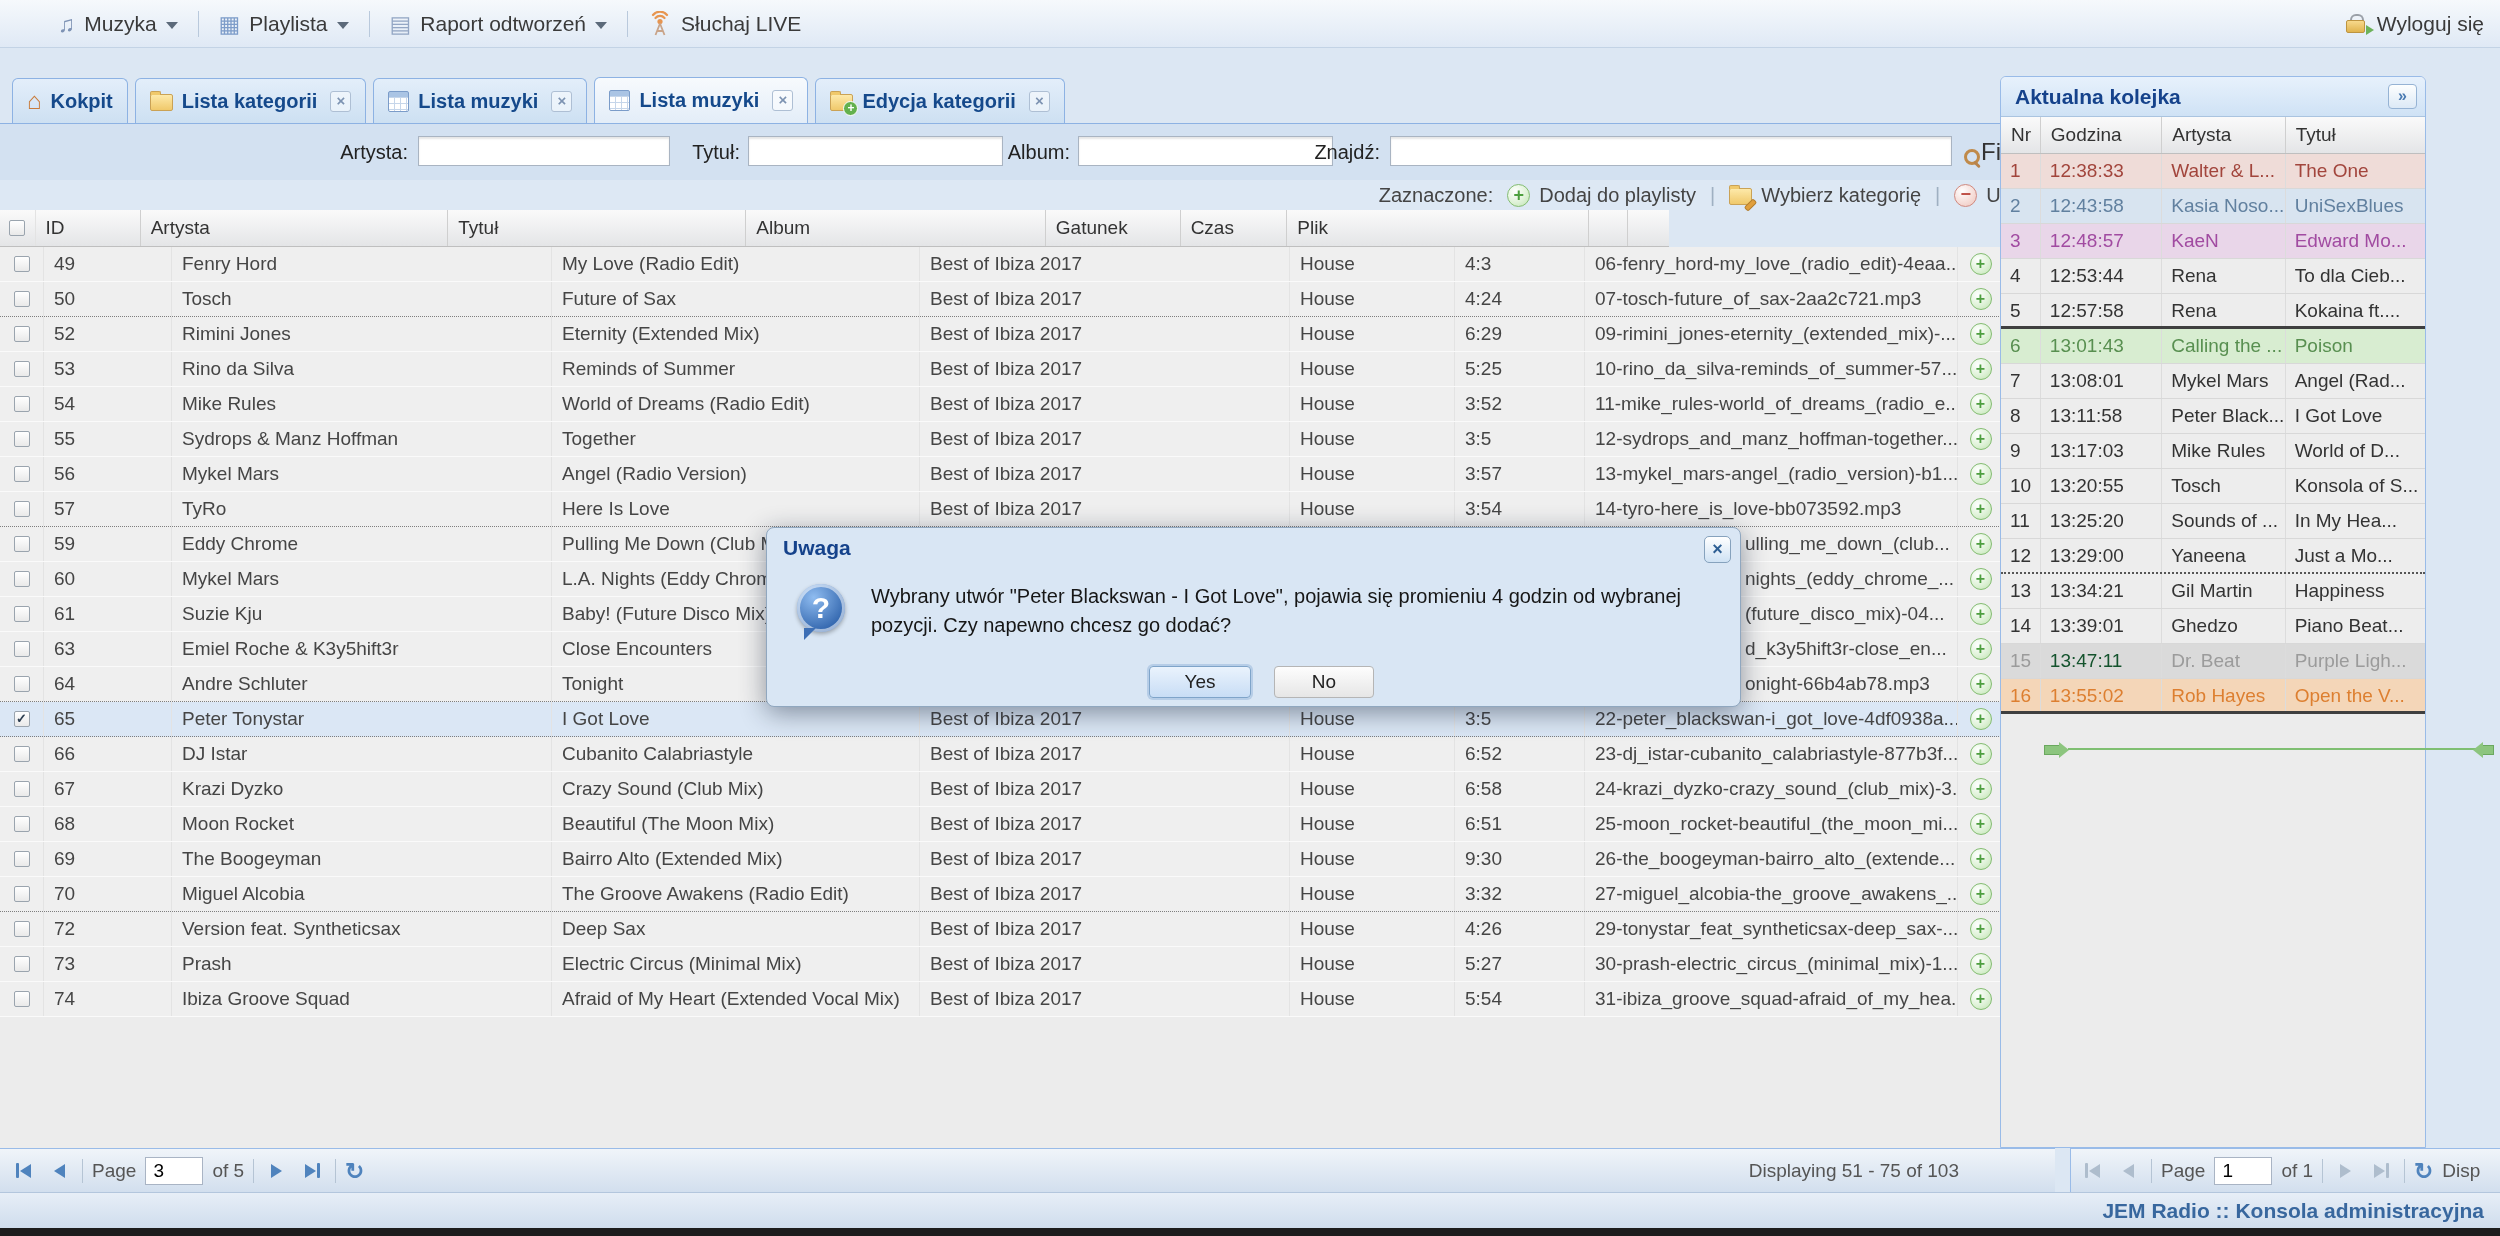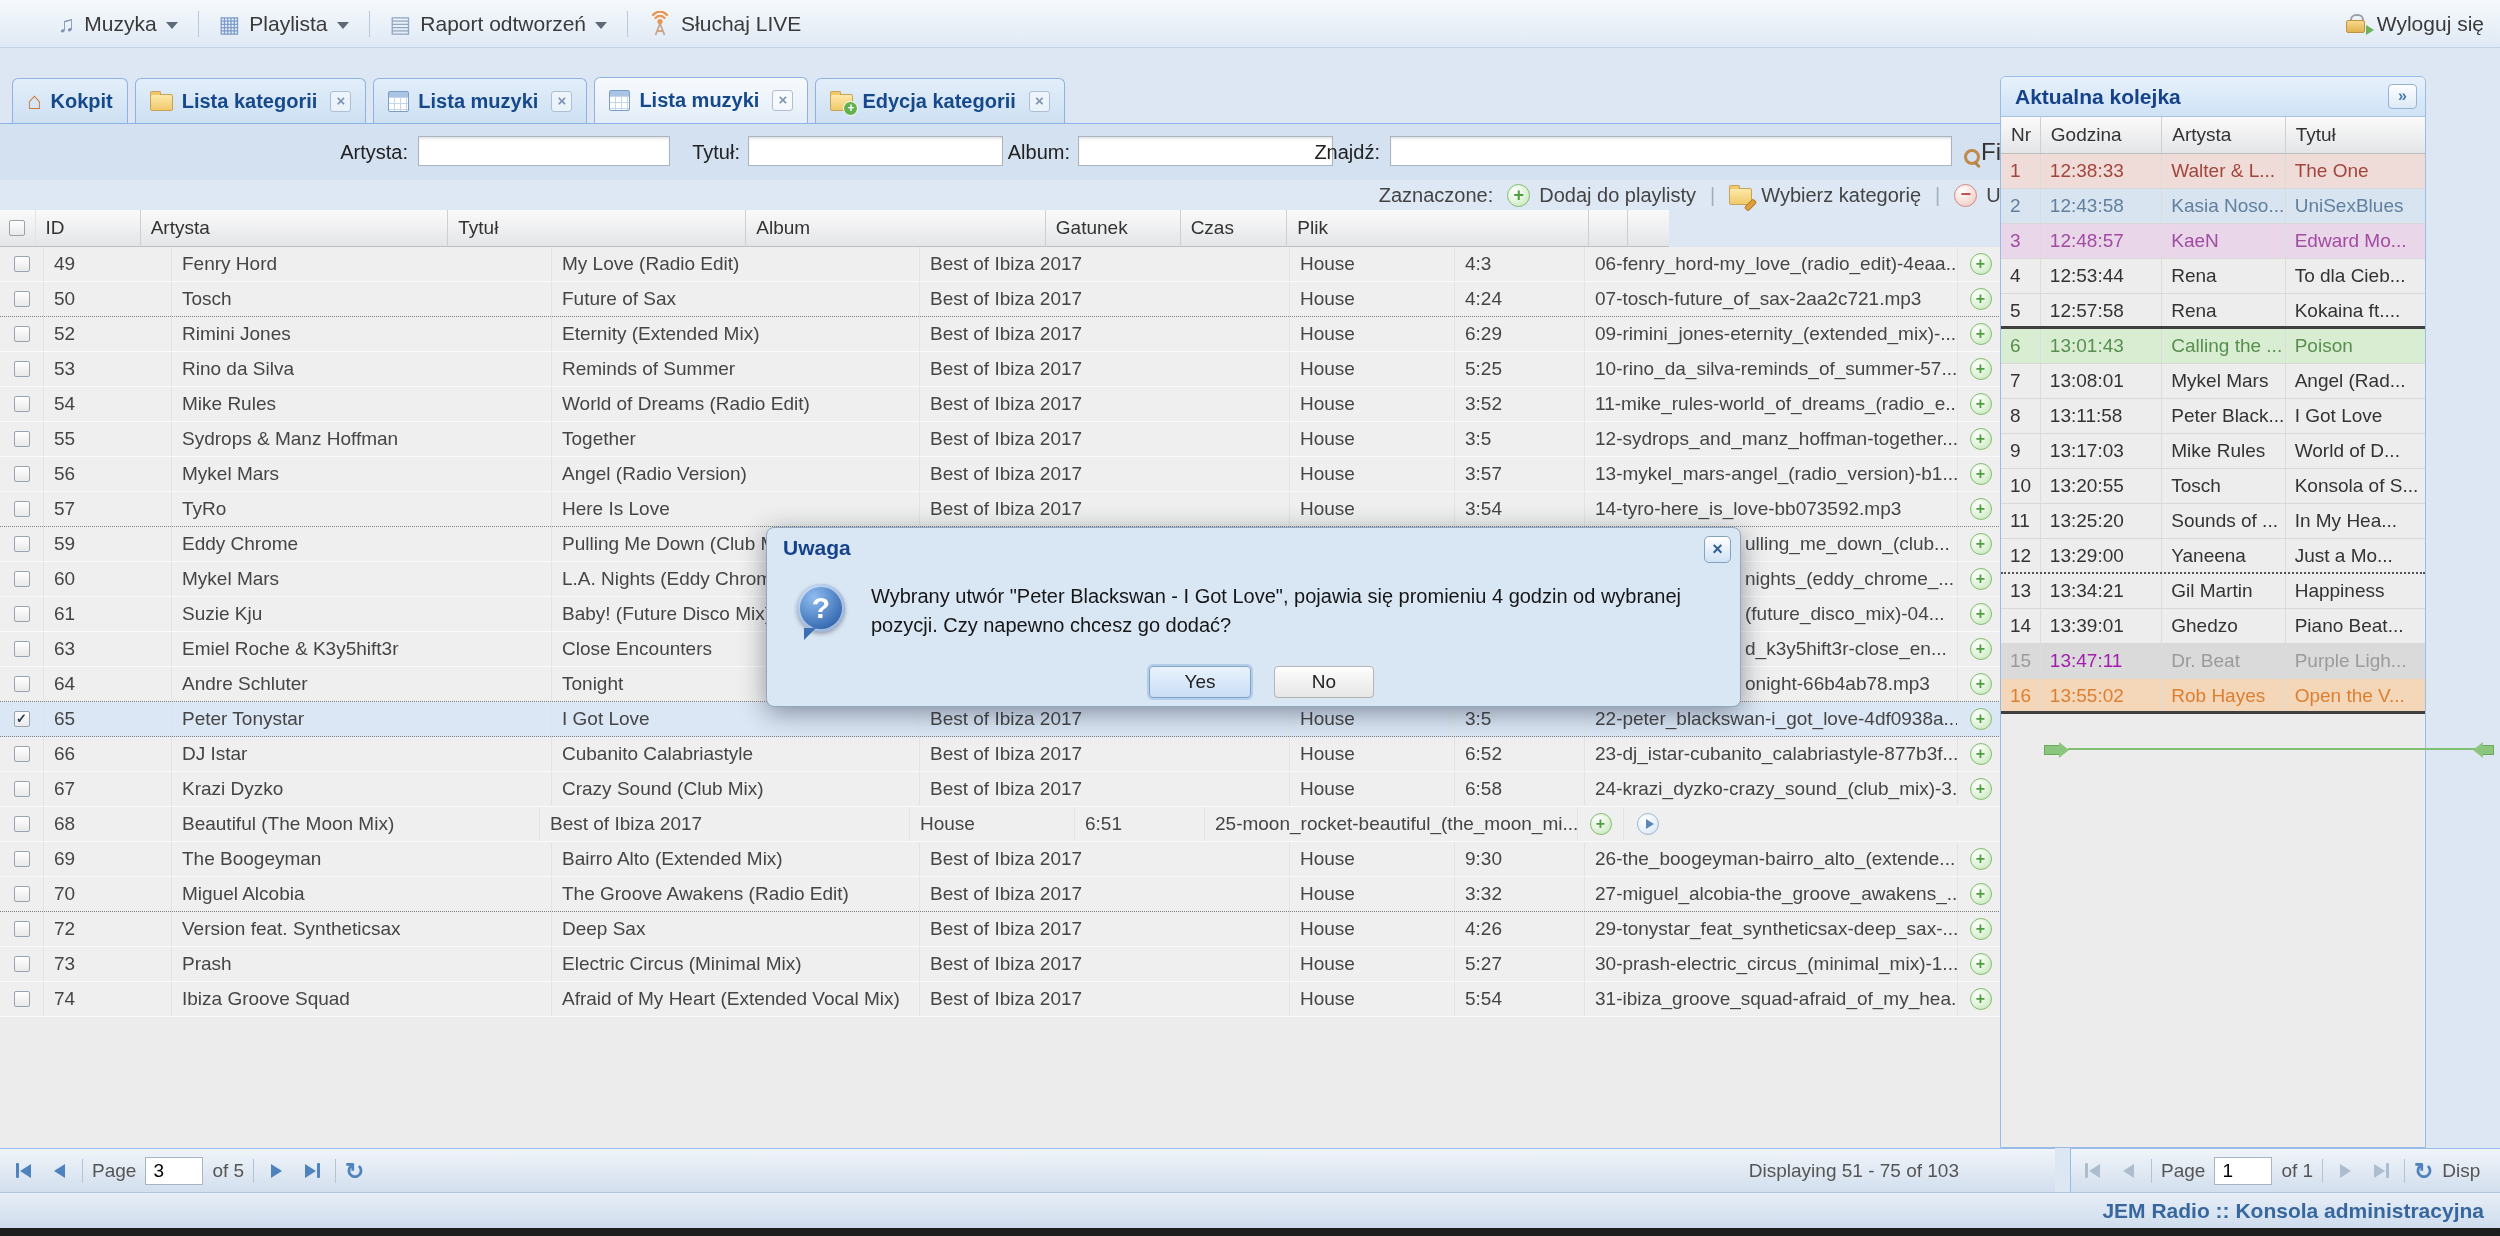--- a/index.html
+++ b/index.html
@@ -555,20 +555,21 @@
         </div>
         <div class="icell c-play" style="border-right: none;">
           <span class="rplay"></span>
         </div>
       </div>
       <div class="trow">
         <div class="ccb c-cb">
           <span class="cb"></span>
         </div>
         <div class="tcell c-id">68</div>
+        <div class="tcell c-art">Moon Rocket</div>
         <div class="tcell c-tit">Beautiful (The Moon Mix)</div>
         <div class="tcell c-alb">Best of Ibiza 2017</div>
         <div class="tcell c-gat">House</div>
         <div class="tcell c-cza">6:51</div>
         <div class="tcell c-plk">25-moon_rocket-beautiful_(the_moon_mi...</div>
         <div class="icell c-add">
           <span class="rplus">+</span>
         </div>
         <div class="icell c-play" style="border-right: none;">
           <span class="rplay"></span>
@@ -786,21 +787,21 @@
           <div class="qcell q-tyt" style="color: rgb(51, 51, 51);">Happiness</div>
         </div>
         <div class="qrow" style="background: rgb(237, 237, 237);">
           <div class="qcell q-nr" style="color: rgb(51, 51, 51);">14</div>
           <div class="qcell q-god" style="color: rgb(51, 51, 51);">13:39:01</div>
           <div class="qcell q-art" style="color: rgb(51, 51, 51);">Ghedzo</div>
           <div class="qcell q-tyt" style="color: rgb(51, 51, 51);">Piano Beat...</div>
         </div>
         <div class="qrow" style="background: rgb(218, 218, 218);">
           <div class="qcell q-nr" style="color: rgb(155, 155, 155);">15</div>
-          <div class="qcell q-god" style="color: #a21caf;">13:47:11</div>
+          <div class="qcell q-god" style="color: #14532d;">13:47:11</div>
           <div class="qcell q-art" style="color: rgb(155, 155, 155);">Dr. Beat</div>
           <div class="qcell q-tyt" style="color: rgb(155, 155, 155);">Purple Ligh...</div>
         </div>
         <div class="qrow thick" style="background: rgb(244, 214, 184);">
           <div class="qcell q-nr" style="color: rgb(221, 127, 48);">16</div>
           <div class="qcell q-god" style="color: rgb(221, 127, 48);">13:55:02</div>
           <div class="qcell q-art" style="color: rgb(221, 127, 48);">Rob Hayes</div>
           <div class="qcell q-tyt" style="color: rgb(221, 127, 48);">Open the V...</div>
         </div>
       </div>

